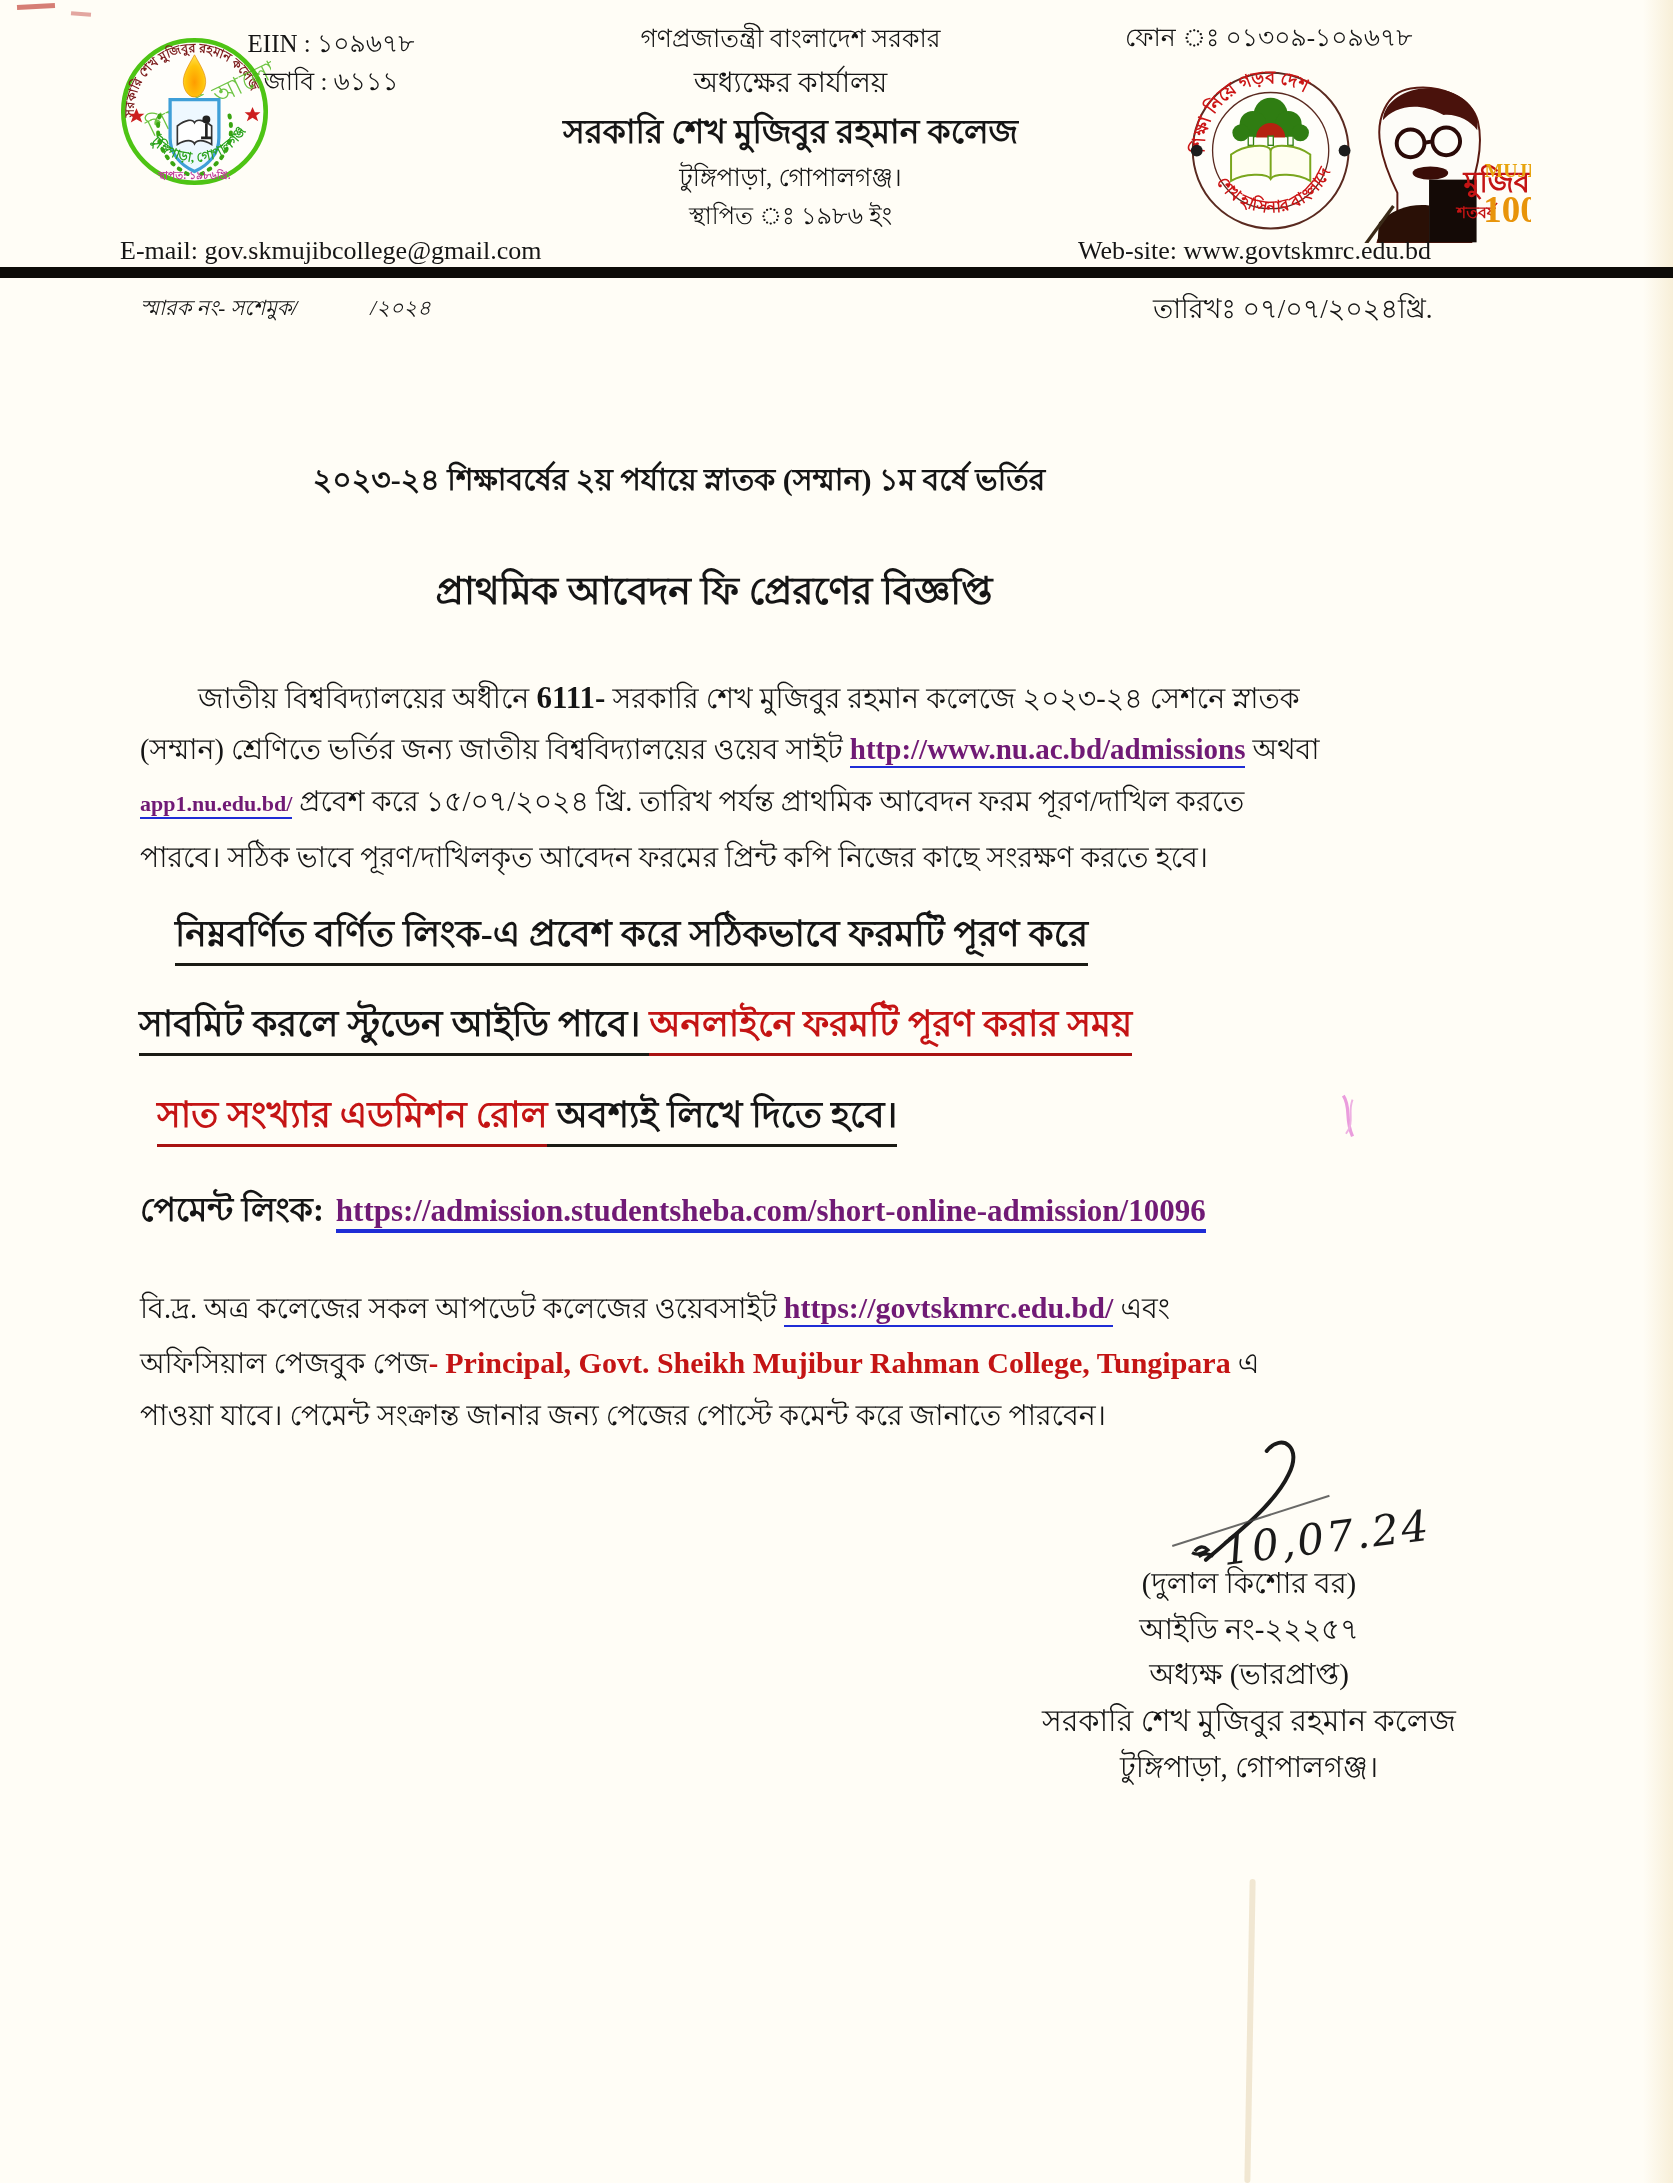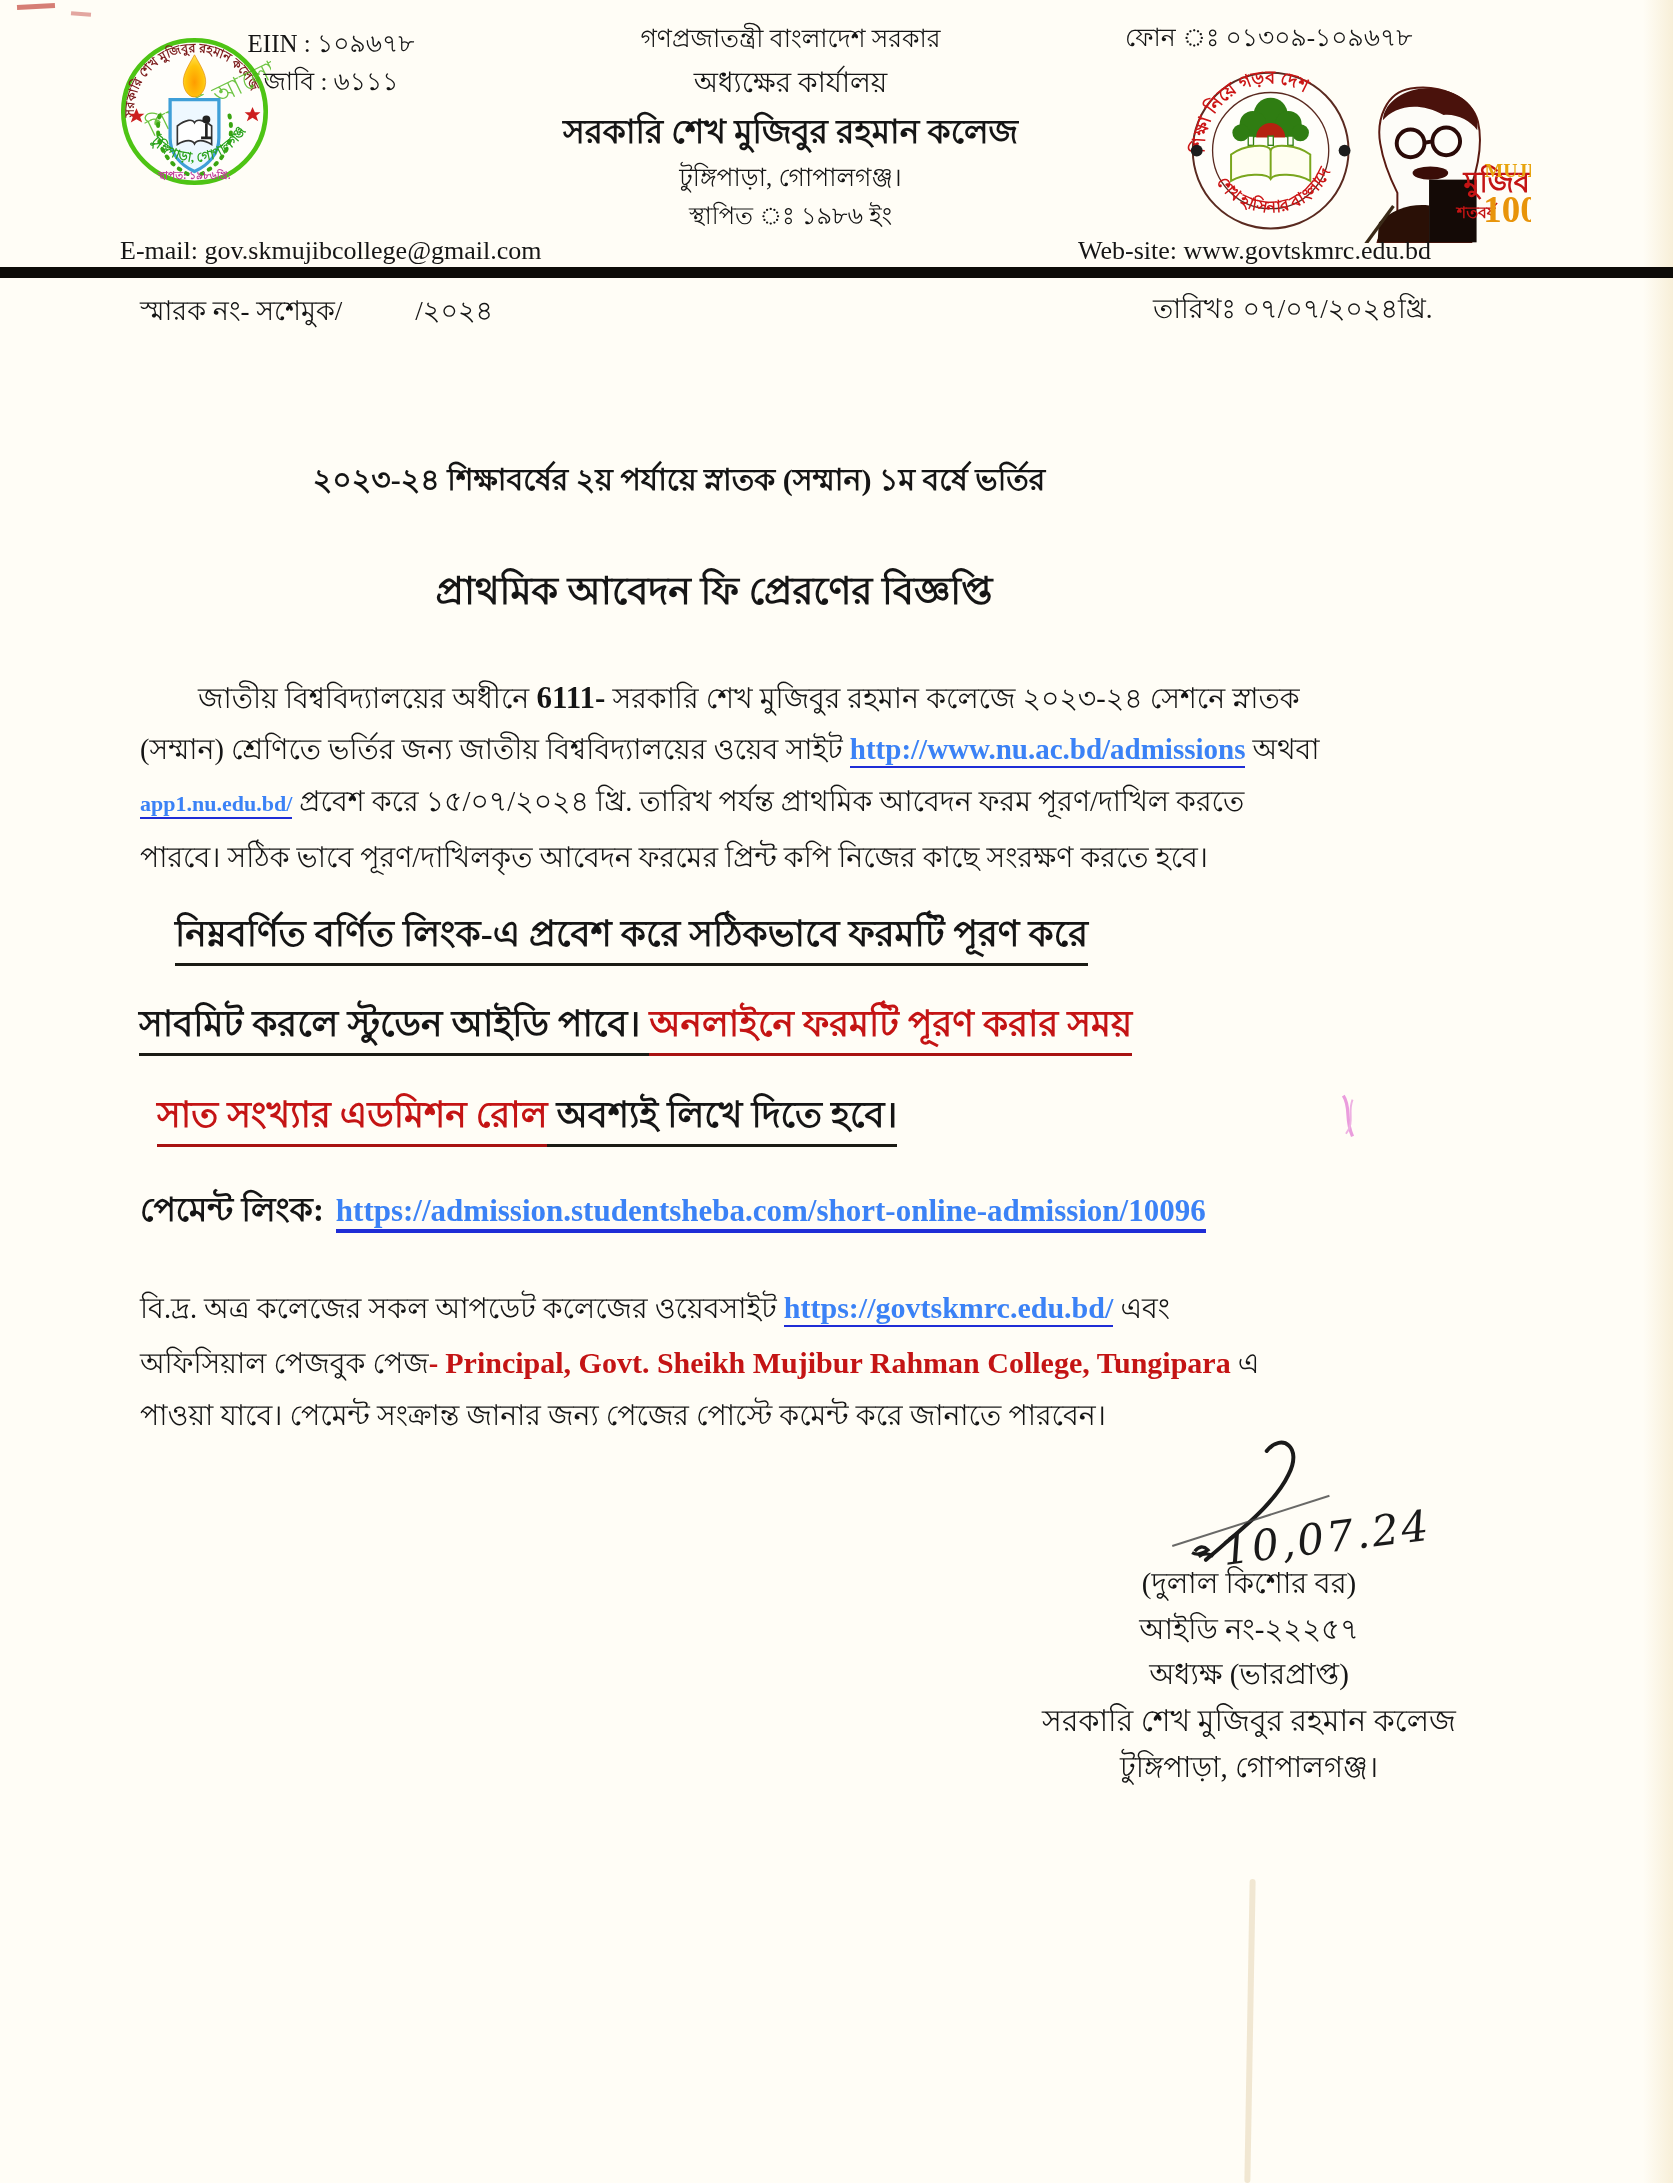--- a/index.html
+++ b/index.html
@@ -6,21 +6,21 @@
   body{
     width:1673px;height:2183px;position:relative;overflow:hidden;
     background:#fffdf6;
     font-family:"Liberation Serif","DejaVu Sans",serif;
     color:#151515;
   }
   .abs{position:absolute;line-height:1.15;}
   .center-text{text-align:center;}
   .en-serif{font-family:"Liberation Serif","DejaVu Serif",serif;}
   .bold{font-weight:bold;}
-  .link{color:#3b82f6;font-weight:bold;font-family:"Liberation Serif",serif;
+  .link{color:#701a75;font-weight:bold;font-family:"Liberation Serif",serif;
         border-bottom:2.6px solid #1f2dd6;padding-bottom:1.3px;text-decoration:none;}
   .red{color:#c41414;}
   .ul-black{border-bottom:3.3px solid #1b1b14;padding-bottom:9.3px;}
   .ul-red{border-bottom:3.3px solid #a81212;padding-bottom:9.3px;}
   .edge-tint{right:0;top:0;width:30px;height:100%;
     background:linear-gradient(to left, rgba(238,222,180,.45), rgba(238,222,180,0));}
   .streak{left:1247px;top:1879px;width:6px;height:304px;
     background:rgba(205,175,120,.28);transform:rotate(1deg);border-radius:3.3px;}
   .speck-a{left:16.5px;top:4px;width:38px;height:5.3px;background:#c03a30;opacity:.65;transform:rotate(-3deg);}
   .speck-b{left:71px;top:12px;width:20px;height:4px;background:#c8504a;opacity:.5;transform:rotate(4deg);}
@@ -136,21 +136,21 @@
     <text x="428" y="262" font-size="24" font-weight="bold" fill="#c41414">শতবর্ষ</text>
     <text x="468" y="268" font-size="56" font-weight="bold" fill="#e8940a">100</text>
   </g>
 </svg>
 
 <div class="abs en-serif" style="left:120px;top:236px;font-size:26px;">E-mail: gov.skmujibcollege@gmail.com</div>
 <div class="abs en-serif" style="left:1078px;top:236px;font-size:26px;">Web-site: www.govtskmrc.edu.bd</div>
 
 <div class="abs" id="rule"></div>
 
-<div class="abs" style="left:140px;top:296px;font-size:27px;white-space:nowrap;">
+<div class="abs" style="left:140px;top:296px;font-size:21px;white-space:nowrap;font-style:italic;">
   <span>স্মারক নং- সশেমুক/</span><span class="gap110"></span><span>/২০২৪</span>
 </div>
 <div class="abs" style="left:1153px;top:294px;font-size:27px;">তারিখঃ ০৭/০৭/২০২৪খ্রি.</div>
 
 <div class="abs center-text" id="title1">২০২৩-২৪ শিক্ষাবর্ষের ২য় পর্যায়ে স্নাতক (সম্মান) ১ম বর্ষে ভর্তির</div>
 <div class="abs center-text" id="title2">প্রাথমিক আবেদন ফি প্রেরণের বিজ্ঞপ্তি</div>
 
 <div class="abs para-line" style="left:198px;top:680px;">
   <span>জাতীয় বিশ্ববিদ্যালয়ের অধীনে </span><span class="en-serif bold" style="font-size:31px;">6111-</span><span> সরকারি শেখ মুজিবুর রহমান কলেজে ২০২৩-২৪ সেশনে স্নাতক</span>
 </div>

